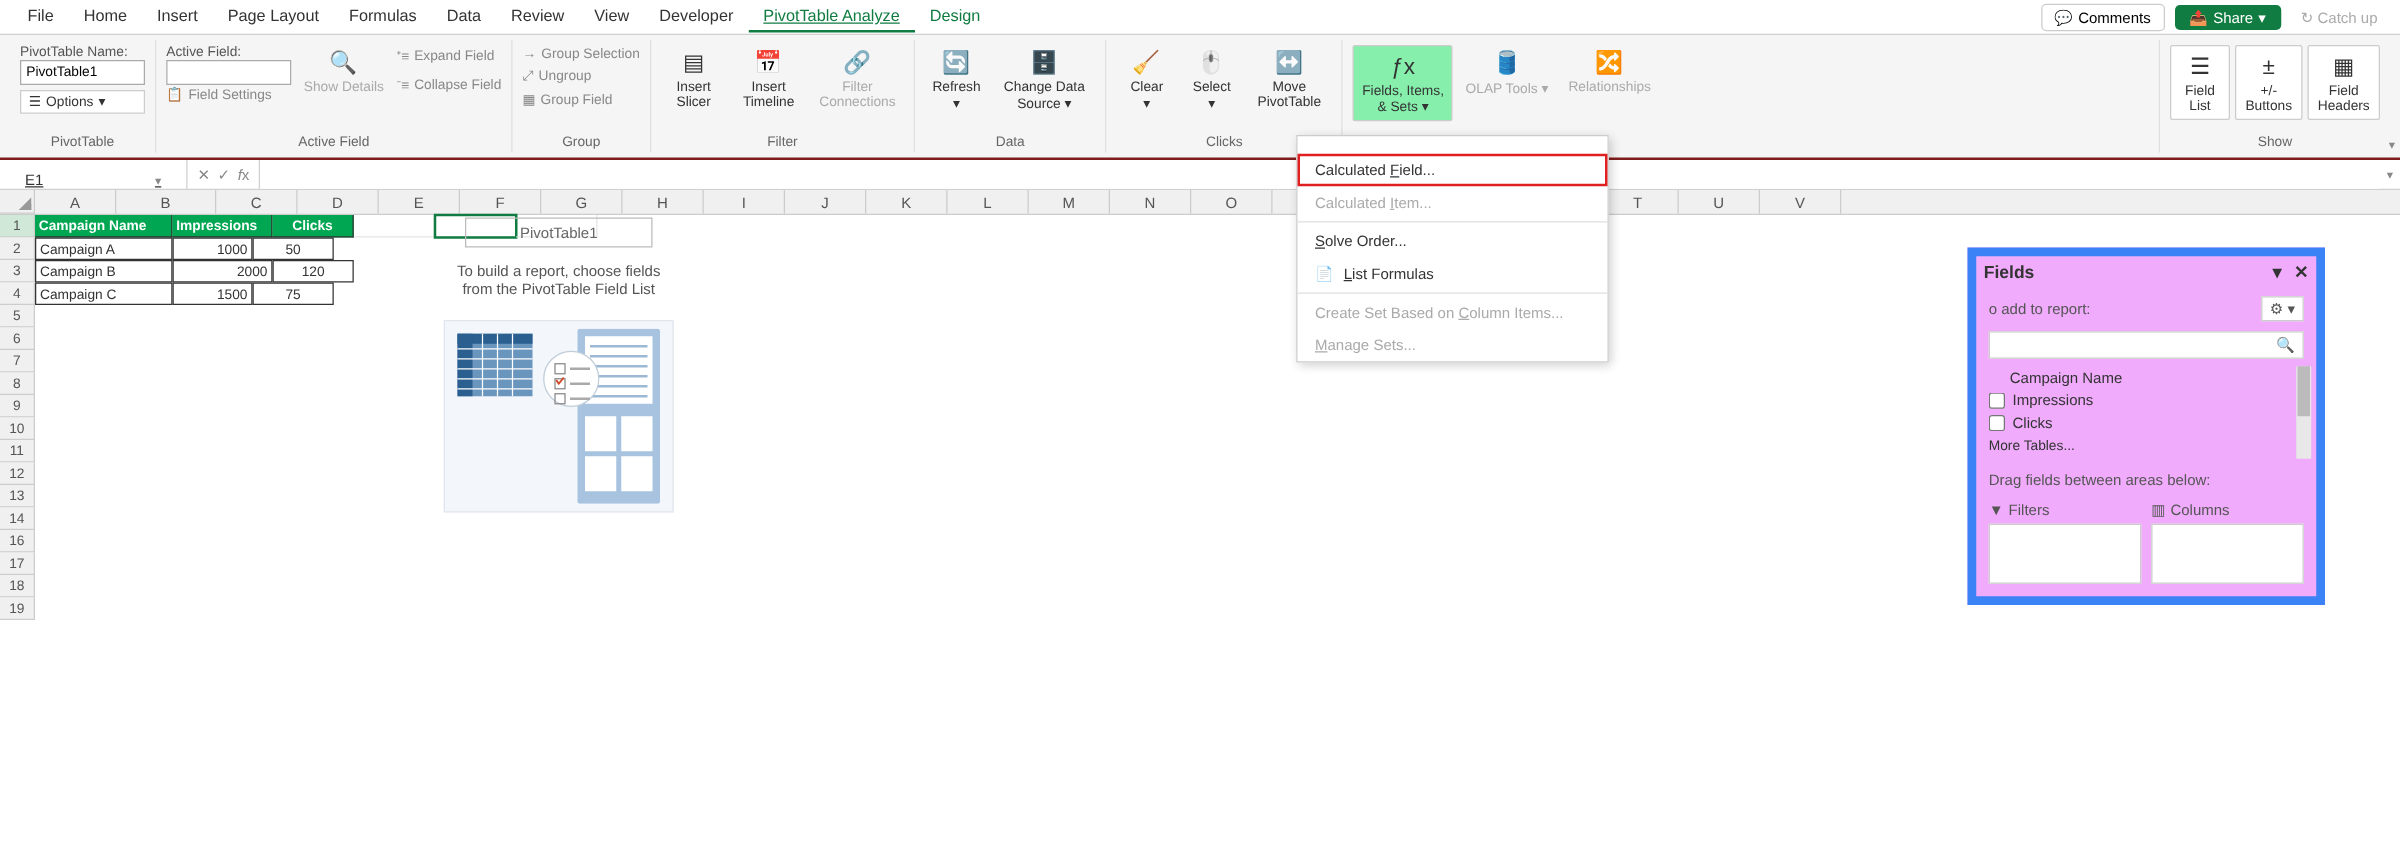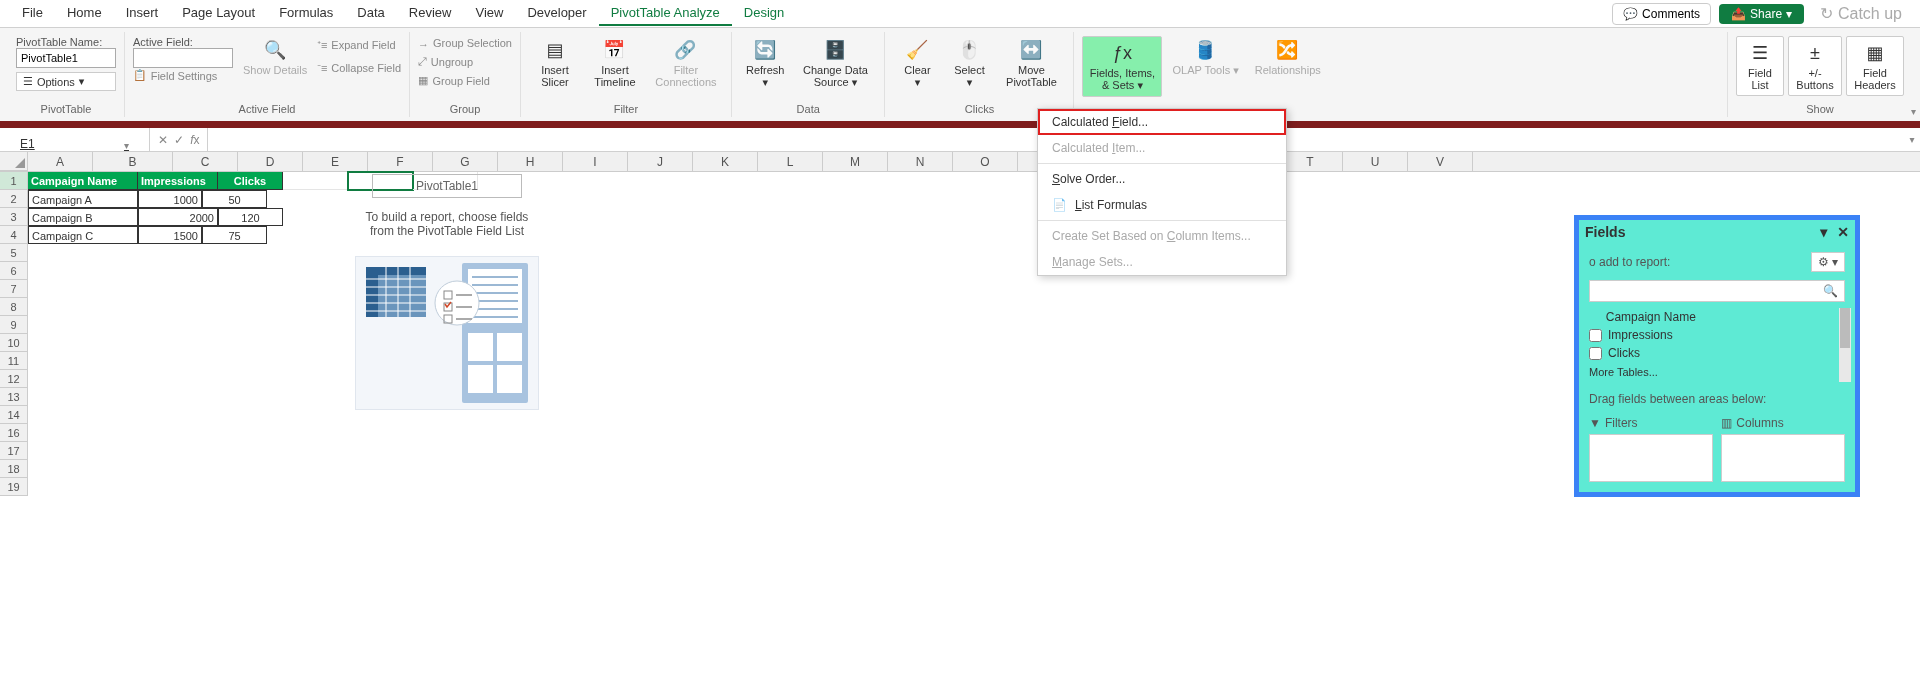--- a/index.html
+++ b/index.html
@@ -2,29 +2,29 @@
 <html><head>
 <meta charset="utf-8">
 <style>
 * { margin: 0; padding: 0; box-sizing: border-box; font-family: "Segoe UI", Arial, sans-serif; }
 body { background: #fff; font-size: 12px; color: #333; overflow: hidden; user-select: none; }
 
 
 .ribbon-tabs { height: 28px; display: flex; align-items: center; padding: 0 10px; border-bottom: 1px solid #d0d0d0; justify-content: space-between; }
 .tab-list { display: flex; gap: 0; }
 .tab { padding: 4px 12px; font-size: 13px; cursor: pointer; }
-.tab.active { color: #107c41; border-bottom: 2px solid #107c41; }
+.tab.active { color: #107c41; border-bottom: 2px solid #107c41; text-decoration: underline; }
 .tab.design { color: #107c41; }
 .ribbon-right { display: flex; gap: 8px; align-items: center; }
 .comments-btn { border: 1px solid #ccc; padding: 3px 10px; border-radius: 4px; background: #fff; font-size: 12px; display: flex; align-items: center; gap: 4px; }
 .share-btn { background: #107c41; color: #fff; padding: 3px 12px; border-radius: 4px; font-size: 12px; display: flex; align-items: center; gap: 4px; border: none; }
-.catchup { color: #aaa; font-size: 16px; padding: 0 8px; }
-
-
-.ribbon { height: 100px; background: #f5f5f5; border-bottom: 7px solid #7f1d1d; display: flex; padding: 4px 8px; position: relative; }
+.catchup { color: #aaa; font-size: 12px; padding: 0 8px; }
+
+
+.ribbon { height: 100px; background: #f5f5f5; border-bottom: 2px solid #7f1d1d; display: flex; padding: 4px 8px; position: relative; }
 .ribbon-group { border-right: 1px solid #e0e0e0; padding: 0 8px; display: flex; flex-direction: column; justify-content: space-between; }
 .group-label { text-align: center; font-size: 11px; color: #666; padding-bottom: 2px; }
 .group-body { flex: 1; display: flex; align-items: flex-start; gap: 4px; padding-top: 4px; }
 .vcol { display: flex; flex-direction: column; gap: 0px; font-size: 12px; }
 .small-label { font-size: 11px; color: #555; }
 .pt-input { width: 100px; height: 20px; border: 1px solid #aaa; background: #fff; padding: 0 4px; font-size: 11px; }
 .options-btn { display: inline-flex; align-items: center; gap: 4px; border: 1px solid #ccc; padding: 2px 6px; background: #fff; font-size: 11px; margin-top: 4px; }
 .big-btn { display: flex; flex-direction: column; align-items: center; justify-content: flex-start; padding: 2px 6px; font-size: 11px; text-align: center; gap: 2px; min-width: 48px; }
 .big-btn.disabled { color: #aaa; }
 .big-btn.framed { border: 1px solid #ccc; background: #fff; border-radius: 2px; padding: 4px 6px; }
@@ -60,26 +60,26 @@
 
 
 .pt-placeholder { position: absolute; left: 352px; top: 22px; width: 190px; font-size: 12px; text-align: center; color: #555; }
 .pt-title-box { border: 1px solid #bbb; padding: 4px 0; margin: 0 20px 12px; font-size: 12px; color: #666; }
 .pt-illus { margin-top: 18px; background:#f3f6fa; border:1px solid #e0e6ee; padding:6px; display:inline-block; }
 
 
 .dropdown { position: absolute; left: 1037px; top: 108px; width: 250px; background: #fff; border: 1px solid #ccc; box-shadow: 2px 2px 8px rgba(0,0,0,0.2); z-index: 100; }
 .dd-item { padding: 6px 14px; font-size: 12px; display: flex; align-items: center; gap: 8px; }
 .dd-item.disabled { color: #aaa; }
-.dd-item.highlight { outline: 2px solid #e02020; outline-offset: -2px; }
+.dd-item.highlight { outline: 2px solid #e02020; outline-offset: -2px; margin-top: 14px; }
 .dd-sep { height: 1px; background: #e0e0e0; margin: 2px 0; }
 .dd-underline { text-decoration: underline; }
 
 
-.field-pane { position: absolute; right: 60px; top: 215px; width: 286px; background: #5eead4; border: 5px solid #3b82f6; padding: 0; z-index: 50; }
+.field-pane { position: absolute; right: 60px; top: 198px; width: 286px; background: #f0abfc; border: 7px solid #3b82f6; padding: 0; z-index: 50; }
 .fp-header { display: flex; justify-content: flex-end; align-items: center; padding: 4px 6px; gap: 10px; font-size: 14px; font-weight: 600; }
 .fp-header-title { flex: 1; color: #333; }
 .fp-sub { display: flex; justify-content: space-between; align-items: center; padding: 8px 10px; font-size: 12px; color: #555; }
 .fp-gear { border: 1px solid #ccc; padding: 2px 6px; background: #fff; }
 .fp-search { margin: 0 10px 6px; display: flex; align-items: center; border: 1px solid #ccc; background: #fff; height: 22px; }
 .fp-search input { flex: 1; border: none; outline: none; font-size: 12px; padding: 0 6px; background: transparent; }
 .fp-list { margin: 0 4px 0 10px; position: relative; }
 .fp-item { display: flex; align-items: center; gap: 6px; font-size: 12px; padding: 2px 0; }
 .fp-more { font-size: 11px; padding: 4px 0; color: #333; }
 .fp-scrollbar { position: absolute; right: 0; top: 0; bottom: 0; width: 12px; background: #e8e8e8; }

